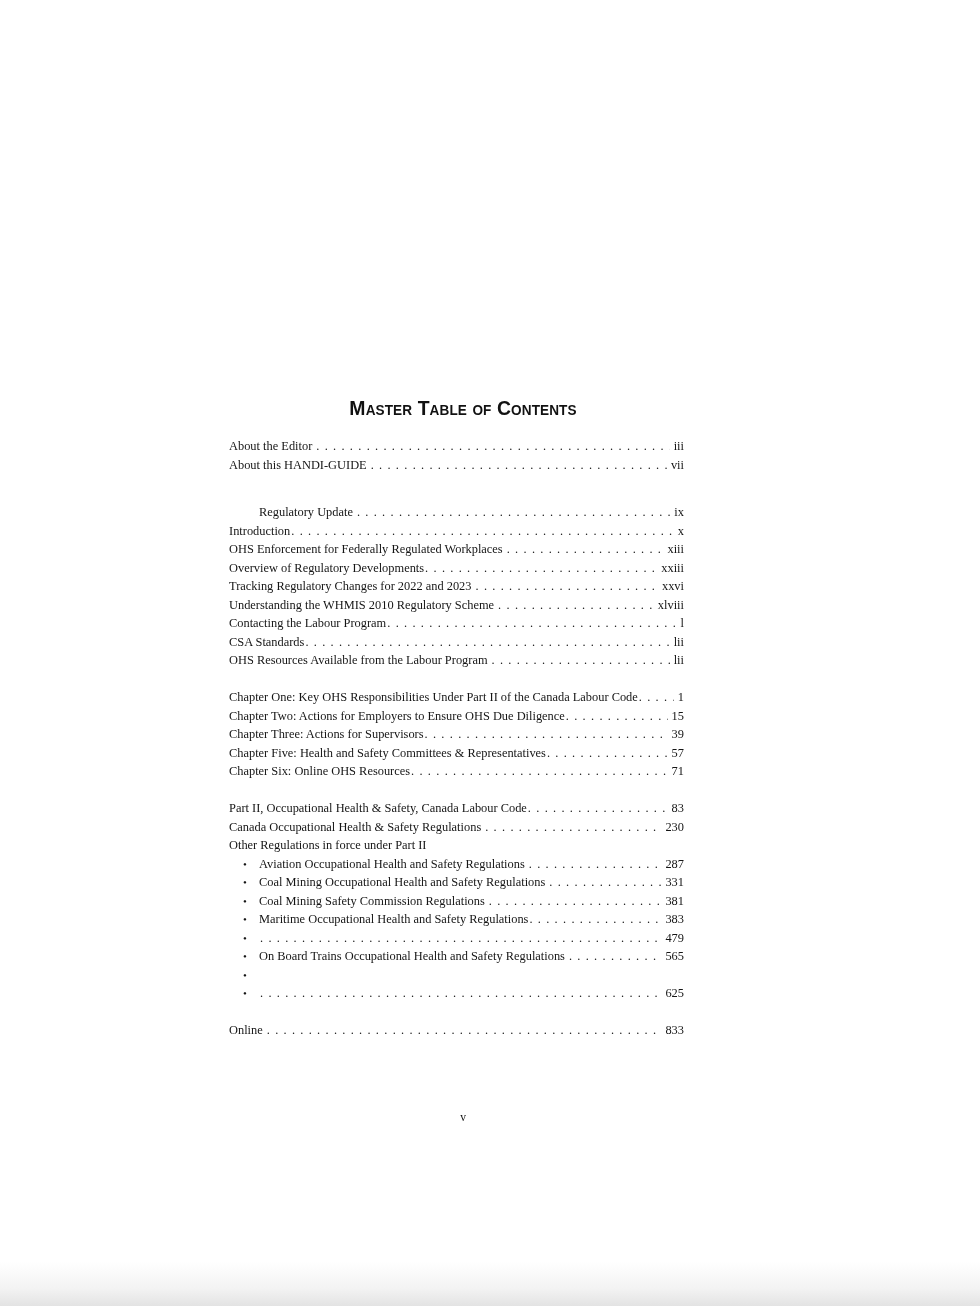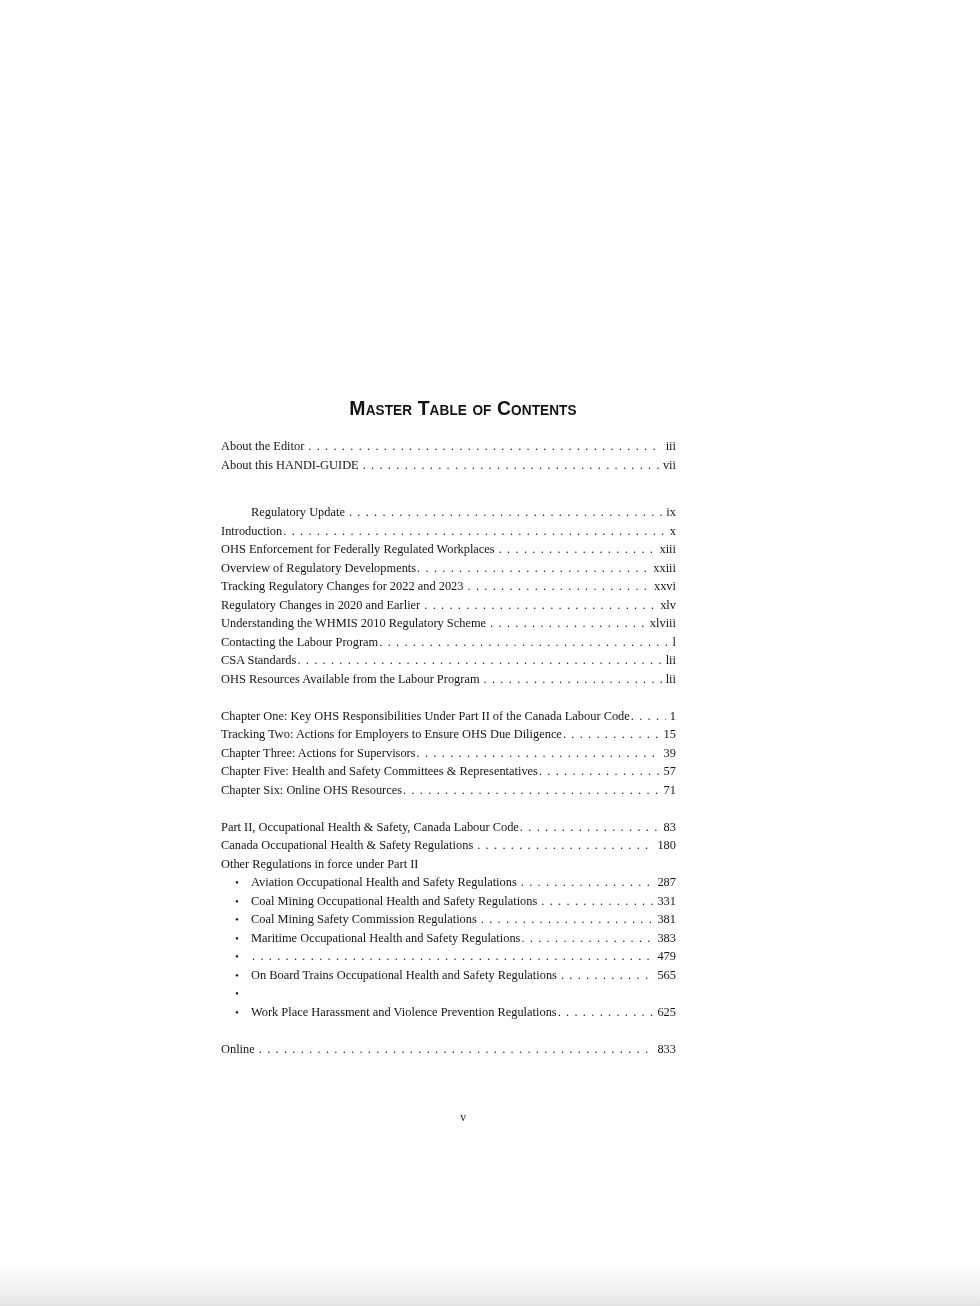--- a/index.html
+++ b/index.html
@@ -33,21 +33,21 @@
       font-weight: bold;
       font-size: 20px;
       font-variant: small-caps;
       letter-spacing: 0.1px;
       color: #111;
       transform: scaleX(0.97);
       transform-origin: center;
     }
     .toc {
       position: absolute;
-      left: 221px;
+      left: 229px;
       top: 437px;
       width: 455px;
       font-size: 12.4px;
     }
     .toc-row {
       display: flex;
       align-items: baseline;
       height: 18.5px;
       line-height: 18.5px;
       white-space: nowrap;
@@ -144,25 +144,20 @@
         <span class="toc-text">Overview of Regulatory Developments</span>
         <span class="leader tight"></span>
         <span class="toc-page">xxiii</span>
       </div>
       <div class="toc-row">
         <span class="toc-text">Tracking Regulatory Changes for 2022 and 2023</span>
         <span class="leader"></span>
         <span class="toc-page">xxvi</span>
       </div>
       <div class="toc-row">
-        <span class="toc-text">Regulatory Changes in 2020 and Earlier</span>
-        <span class="leader"></span>
-        <span class="toc-page">xlv</span>
-      </div>
-      <div class="toc-row">
         <span class="toc-text">Understanding the WHMIS 2010 Regulatory Scheme</span>
         <span class="leader"></span>
         <span class="toc-page">xlviii</span>
       </div>
       <div class="toc-row">
         <span class="toc-text">Contacting the Labour Program</span>
         <span class="leader tight"></span>
         <span class="toc-page">l</span>
       </div>
       <div class="toc-row">
@@ -179,21 +174,21 @@
 
     <div class="gap"></div>
 
     <div>
       <div class="toc-row">
         <span class="toc-text"><span>Chapter One:</span> <span class="it">Key OHS Responsibilities Under Part II of the Canada Labour Code</span></span>
         <span class="leader tight"></span>
         <span class="toc-page">1</span>
       </div>
       <div class="toc-row">
-        <span class="toc-text"><span>Tracking Two:</span> <span class="it">Actions for Employers to Ensure OHS Due Diligence</span></span>
+        <span class="toc-text"><span>Chapter Two:</span> <span class="it">Actions for Employers to Ensure OHS Due Diligence</span></span>
         <span class="leader tight"></span>
         <span class="toc-page">15</span>
       </div>
       <div class="toc-row">
         <span class="toc-text"><span>Chapter Three:</span> <span class="it">Actions for Supervisors</span></span>
         <span class="leader tight"></span>
         <span class="toc-page">39</span>
       </div>
       <div class="toc-row">
         <span class="toc-text"><span>Chapter Five:</span> <span class="it">Health and Safety Committees &amp; Representatives</span></span>
@@ -211,21 +206,21 @@
 
     <div>
       <div class="toc-row">
         <span class="toc-text">Part II, Occupational Health &amp; Safety, Canada Labour Code</span>
         <span class="leader tight"></span>
         <span class="toc-page">83</span>
       </div>
       <div class="toc-row">
         <span class="toc-text">Canada Occupational Health &amp; Safety Regulations</span>
         <span class="leader"></span>
-        <span class="toc-page">180</span>
+        <span class="toc-page">230</span>
       </div>
       <div class="toc-row">
         <span class="toc-text">Other Regulations in force under Part II</span>
       </div>
 
       <div>
         <div class="toc-row bullet">
           <span class="bullet-glyph">•</span>
           <span class="toc-text"><span class="it">Aviation Occupational Health and Safety Regulations</span></span>
           <span class="leader"></span>
@@ -260,21 +255,20 @@
           <span class="leader"></span>
           <span class="toc-page">565</span>
         </div>
         <div>
           <div class="toc-row bullet">
             <span class="bullet-glyph">•</span>
           </div>
         </div>
         <div class="toc-row bullet">
           <span class="bullet-glyph">•</span>
-          <span class="toc-text"><span class="it">Work Place Harassment and Violence Prevention Regulations</span></span>
           <span class="leader tight"></span>
           <span class="toc-page">625</span>
         </div>
       </div>
     </div>
 
     <div class="gap"></div>
 
     <div class="toc-row">
       <span class="toc-text">Online</span>

